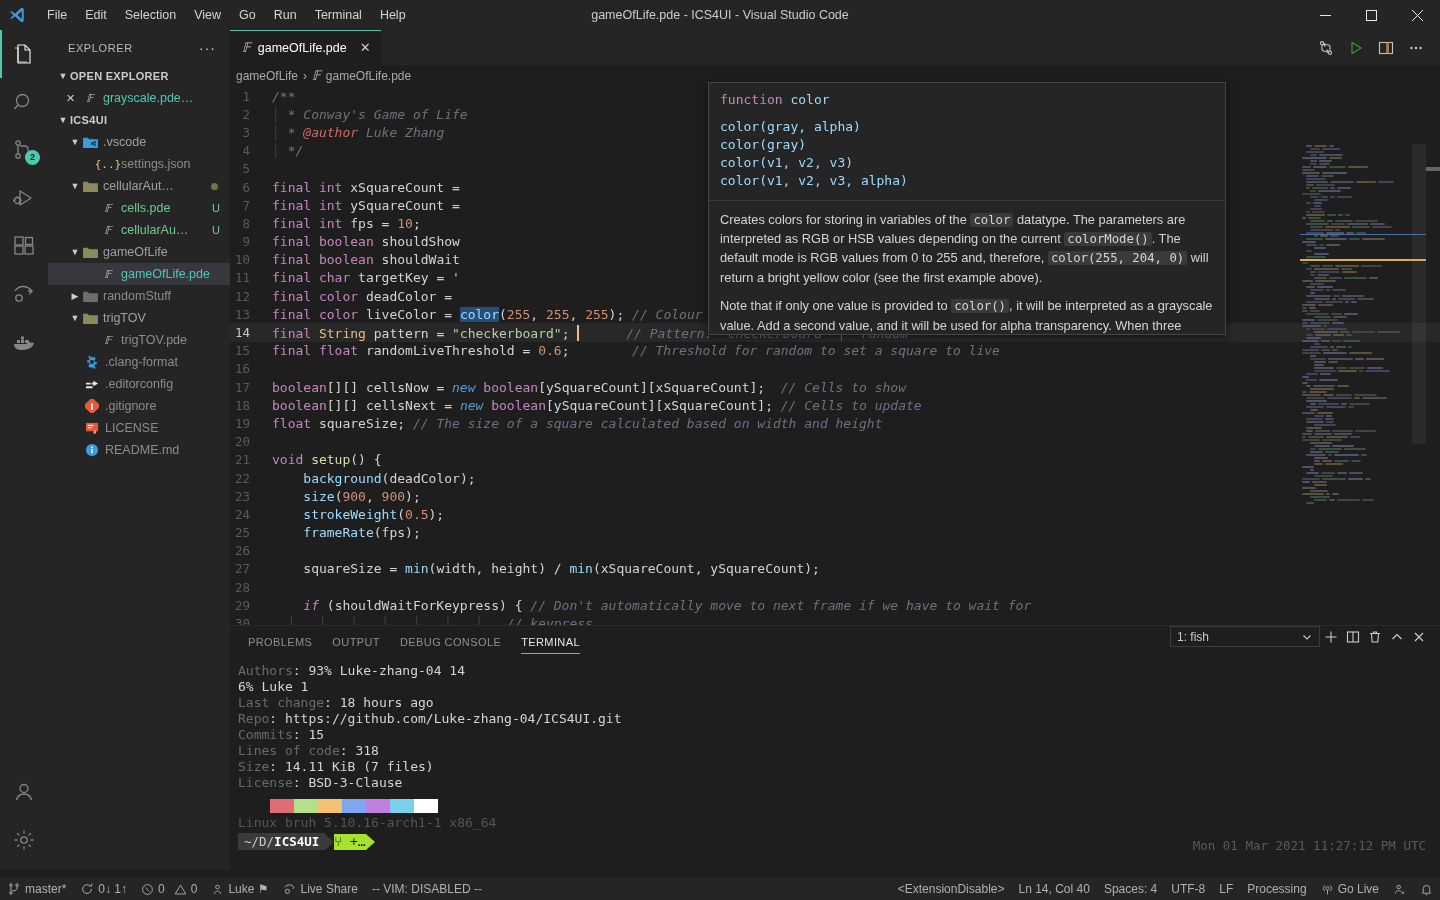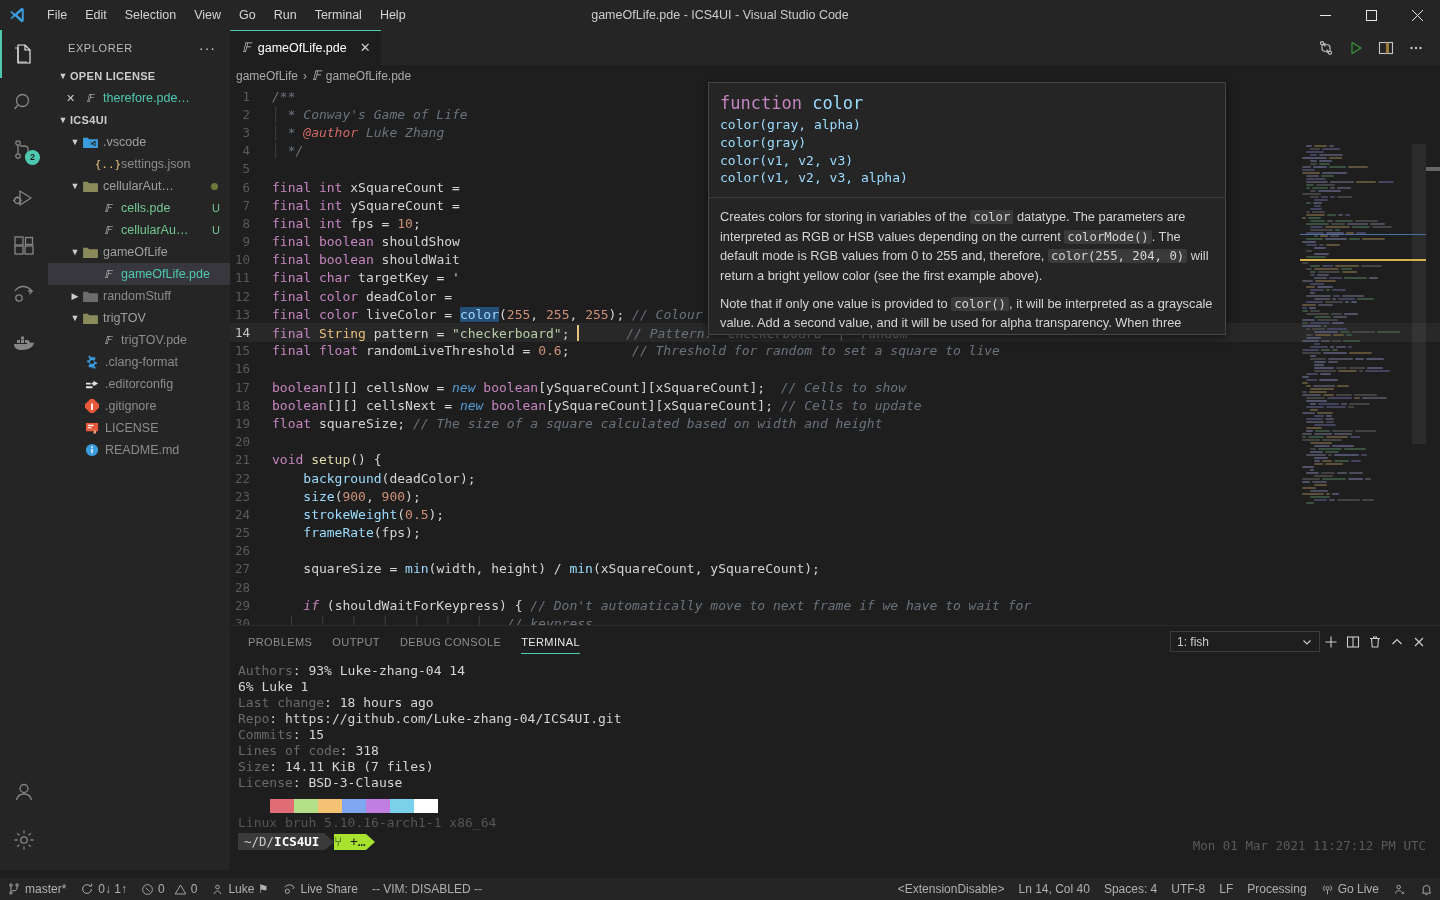--- a/index.html
+++ b/index.html
@@ -131,38 +131,38 @@
   .mm-slider{ position:absolute; right:0; top:0; width:14px; height:538px; }
   .mm-view{ position:absolute; left:0; width:14px; background:#ffffff12; }
 
   
   .hover{
     position:absolute; left:478px; top:52px; width:518px; height:253px;
     background:#252526; border:1px solid #454545; overflow:hidden;
     font-size:13px; line-height:1.45; z-index:40; box-shadow:0 2px 8px rgba(0,0,0,.55);
   }
   .hover-head{ padding:8px 11px 10px 11px; border-bottom:1px solid #3b3b3b;}
-  .hover-title{ font-family:"DejaVu Sans Mono",monospace; font-size:17px; }
+  .hover-title{ font-family:"DejaVu Sans Mono",monospace; font-size:13px; margin-bottom:8px;}
   .hv-kw{ color:#c586c0;} .hv-fn{ color:#9cdcfe;}
   .hover-sig{ font-family:"DejaVu Sans Mono",monospace; font-size:13px; color:#9cdcfe; line-height:1.38;}
   .hover-body{ padding:9px 11px; font-size:12.8px; color:#d4d4d4; line-height:1.5;}
   .hover-body p{ margin-bottom:9px;}
   .icode{ font-family:"DejaVu Sans Mono",monospace; background:#3a3a3a; padding:0 3px; border-radius:2px; font-size:12.3px;}
 
   
   .panel{
     position:absolute; left:230px; top:625px; width:1210px; height:253px; background:#1e1e1e;
     border-top:1px solid #2b2b2b;
   }
   .panel-tabs{ height:31px; display:flex; align-items:center; padding-left:8px; gap:0px; position:relative;}
   .ptab{ font-size:11px; letter-spacing:.4px; color:#8e8e8e; padding:0 10px; height:31px;
     display:flex; align-items:center; position:relative;}
   .ptab.active{ color:#e7e7e7; }
   .ptab.active::after{ content:""; position:absolute; left:10px; right:10px; bottom:3px; height:1px; background:#4ec9b0;}
-  .panel-actions{ position:absolute; right:10px; top:0; height:31px; display:flex; align-items:center; gap:0;}
+  .panel-actions{ position:absolute; right:10px; top:0; height:31px; display:flex; align-items:flex-start; gap:0;}
   .term-select{
     width:150px; height:21px; background:#1e1e1e; border:1px solid #3c3c3c; color:#cccccc;
     font-size:12px; display:flex; align-items:center; justify-content:space-between; padding:0 6px;
   }
   .pa-ico{ width:22px; height:22px; display:flex; align-items:center; justify-content:center; color:#cccccc;}
   .term-body{
     padding:6px 0 0 8px; font-family:"DejaVu Sans Mono","Liberation Mono",monospace;
     font-size:13px; line-height:16px; color:#d4d4d4; height:220px; overflow:hidden;
   }
   .tkey{ color:#6a6a6a; }
@@ -300,26 +300,26 @@
   </div>
 
   <div class="sidebar">
     <div class="sb-header">
       <span>EXPLORER</span>
       <span class="sb-dots">···</span>
     </div>
 
     <div class="sb-section">
       <span class="chev">▼</span>
-      <span>OPEN LICENSE</span>
+      <span>OPEN EXPLORER</span>
     </div>
     <div class="row" style="padding-left:18px;">
       <span style="width:16px;color:#cccccc;font-size:11px;">✕</span>
       <span class="ficon pde-icon">𝔽</span>
-      <span class="lbl clr-cyan">therefore.pde…</span>
+      <span class="lbl clr-cyan">grayscale.pde…</span>
     </div>
 
     <div class="sb-section">
       <span class="chev">▼</span>
       <span>ICS4UI</span>
     </div>
 
     <div class="row" style="padding-left:20px;">
       <span class="chev">▼</span>
       <span class="ficon">

